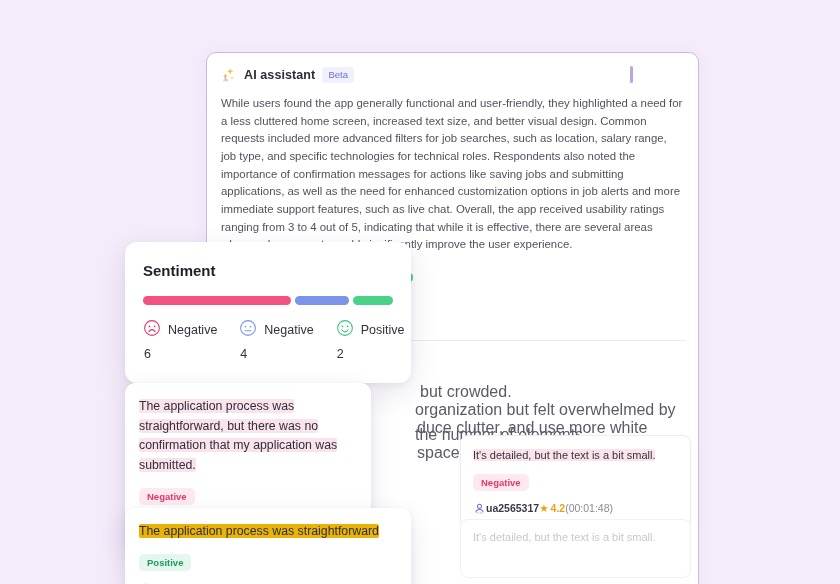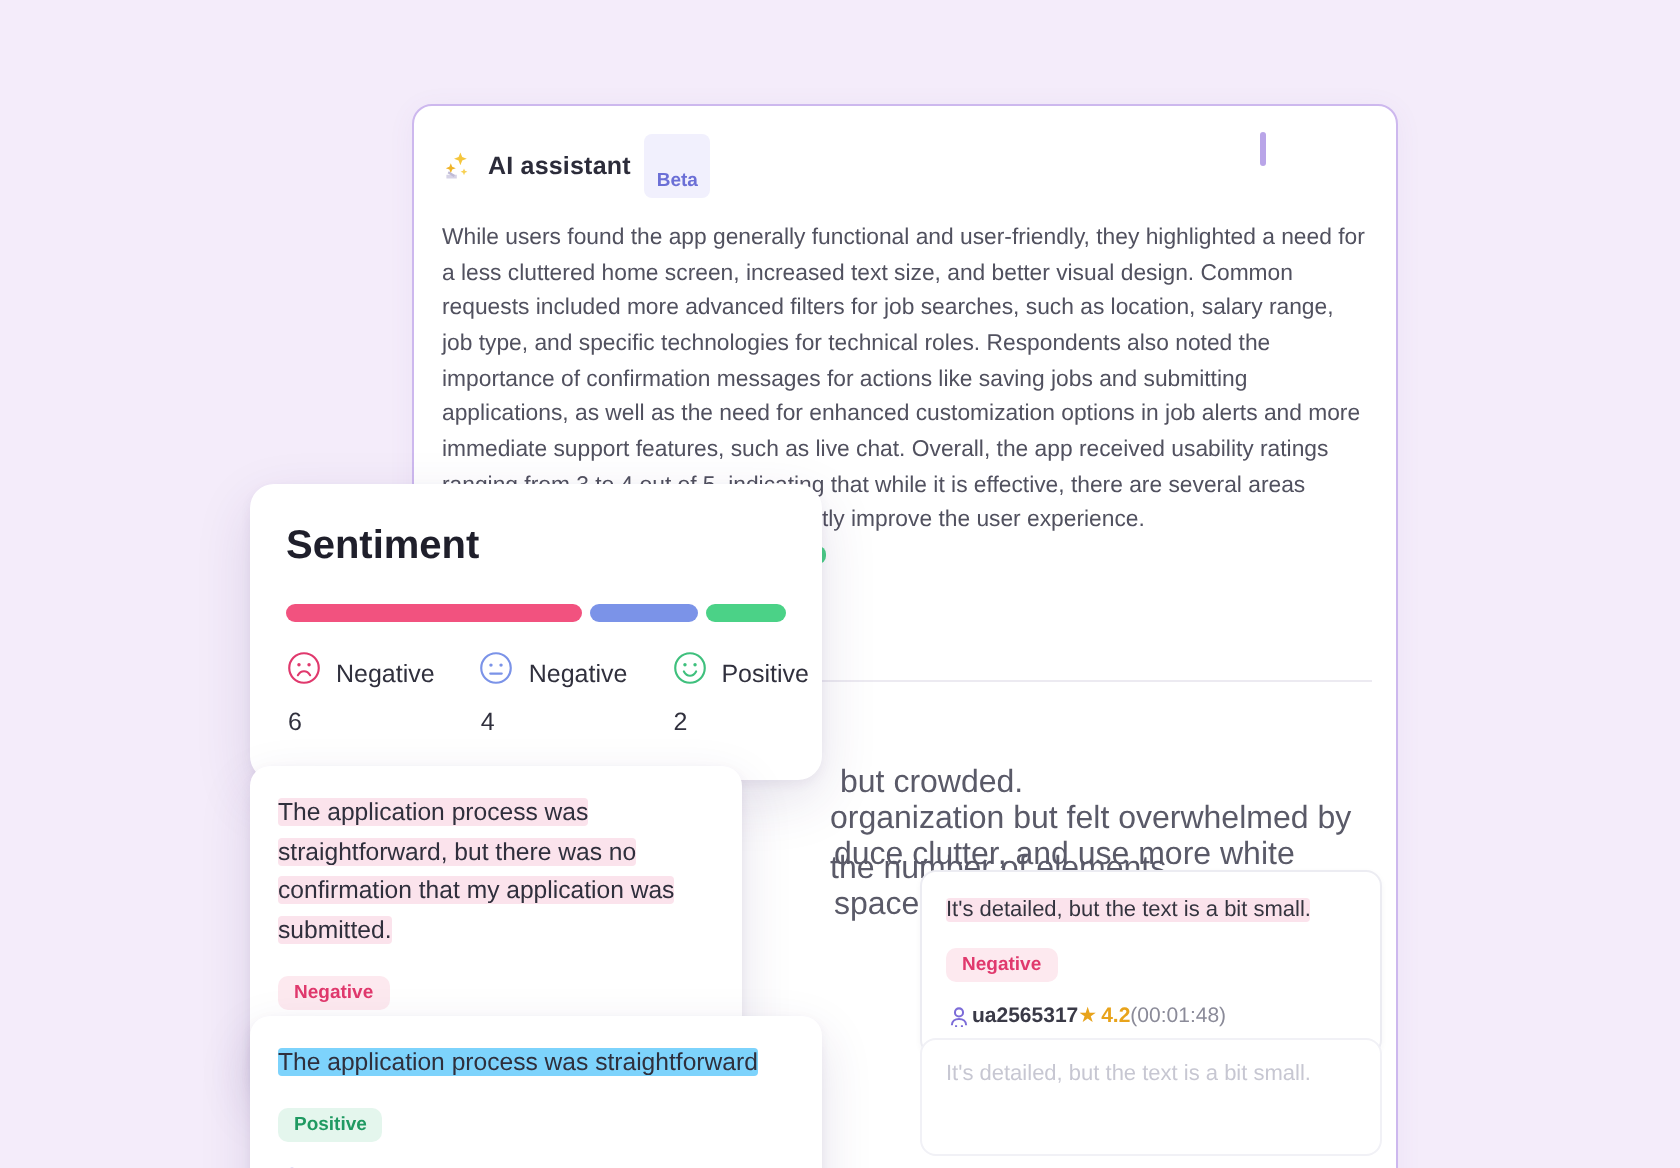--- a/index.html
+++ b/index.html
@@ -24,21 +24,21 @@
   .caret {
     position: absolute; left: 423px; top: 13px;
     width: 3px; height: 17px; border-radius: 2px;
     background: #b9a5e8;
   }
   .ai-head { display: flex; align-items: center; gap: 7px; padding: 14px 14px 0 14px; }
   .sparkle-icon { width: 16px; height: 16px; display:block; }
   .ai-title { font-size: 12.5px; font-weight: bold; color: #2c2c3a; letter-spacing: .1px; }
   .beta-badge {
     font-size: 9.5px; color: #6b6fd6; background: #f1f0fd;
-    border-radius: 4px; padding: 18px 6px 3px; font-weight: 700;
+    border-radius: 4px; padding: 2px 6px 3px; font-weight: 400;
   }
 
   .resp-row { display:flex; align-items:center; gap: 10px; padding: 20px 14px 0 14px; }
   .resp-title { font-size: 13.5px; font-weight: bold; color: #222230; }
   .view-btn {
     display:flex; align-items:center; gap: 5px;
     border: 1px solid #e2e2ea; border-radius: 6px;
     padding: 3px 8px 4px; background:#fff;
     font-size: 11px; color: #3f3f52; cursor: pointer;
   }
@@ -61,42 +61,42 @@
     background:#fde9ef; border-radius:5px; padding:3px 8px;
   }
   .bg-num { position:absolute; font-size:11.5px; font-weight:bold; color:#2a2a36; }
   .bg-tick { position:absolute; width:1px; background:#d8d5e0; }
   .bg-seg-green {
     position:absolute; width:14px; height:9px; border-radius:4px; background:#4bd287;
   }
   .bg-word { position:absolute; font-size:11px; font-weight:bold; color:#3b3b4a; }
   .ghost-text { position:absolute; font-size:11px; color:#c7c7d2; }
   .hl-pink { background:#fbe3ec; border-radius:2px; box-decoration-break: clone; -webkit-box-decoration-break: clone; }
-  .hl-green { background:#7dd3fc; border-radius:2px; box-decoration-break: clone; -webkit-box-decoration-break: clone; }
+  .hl-green { background:#eab308; border-radius:2px; box-decoration-break: clone; -webkit-box-decoration-break: clone; }
   .card-quote { font-size:11px; color:#34343f; line-height:1.5; }
   .chip {
     display:inline-block; font-size:9.5px; font-weight:600;
     border-radius:5px; padding:3px 8px; margin-top:10px;
   }
   .chip-neg { color:#e0396d; background:#fde9ef; }
   .chip-pos { color:#1f9a62; background:#e4f6ed; }
   .meta { display:flex; align-items:center; gap:0; margin-top:11px; font-size:10.5px; }
   .meta .uid { color:#3a3a47; font-weight:600; }
   .meta .rating { color:#e8a31b; font-weight:600; display:flex; align-items:center; gap:2px; }
   .meta .time { color:#8b8b99; }
   .person-icon { display:block; }
 
   
   .sentiment-card {
     position:absolute; left:125px; top:242px; width:286px;
     background:#fff; border-radius:12px;
     padding:20px 18px 22px;
     box-shadow: 0 10px 28px rgba(60,40,110,.13), 0 2px 6px rgba(60,40,110,.06);
   }
-  .sent-title { font-size:20px; font-weight:bold; color:#1f1f2b; }
+  .sent-title { font-size:15px; font-weight:bold; color:#1f1f2b; }
   .sent-bar { display:flex; gap:4px; margin-top:17px; }
   .sent-bar span { height:9px; border-radius:5px; display:block; }
   .sent-legend { display:flex; margin-top:14px; gap:22px; }
   .sent-item { display:flex; flex-direction:column; }
   .sent-item .row { display:flex; align-items:center; gap:7px; }
   .sent-item .lbl { font-size:12.5px; color:#30303d; }
   .sent-item .val { font-size:12.5px; color:#30303d; margin-top:6px; margin-left:1px; }
 
   
   .float-card {

